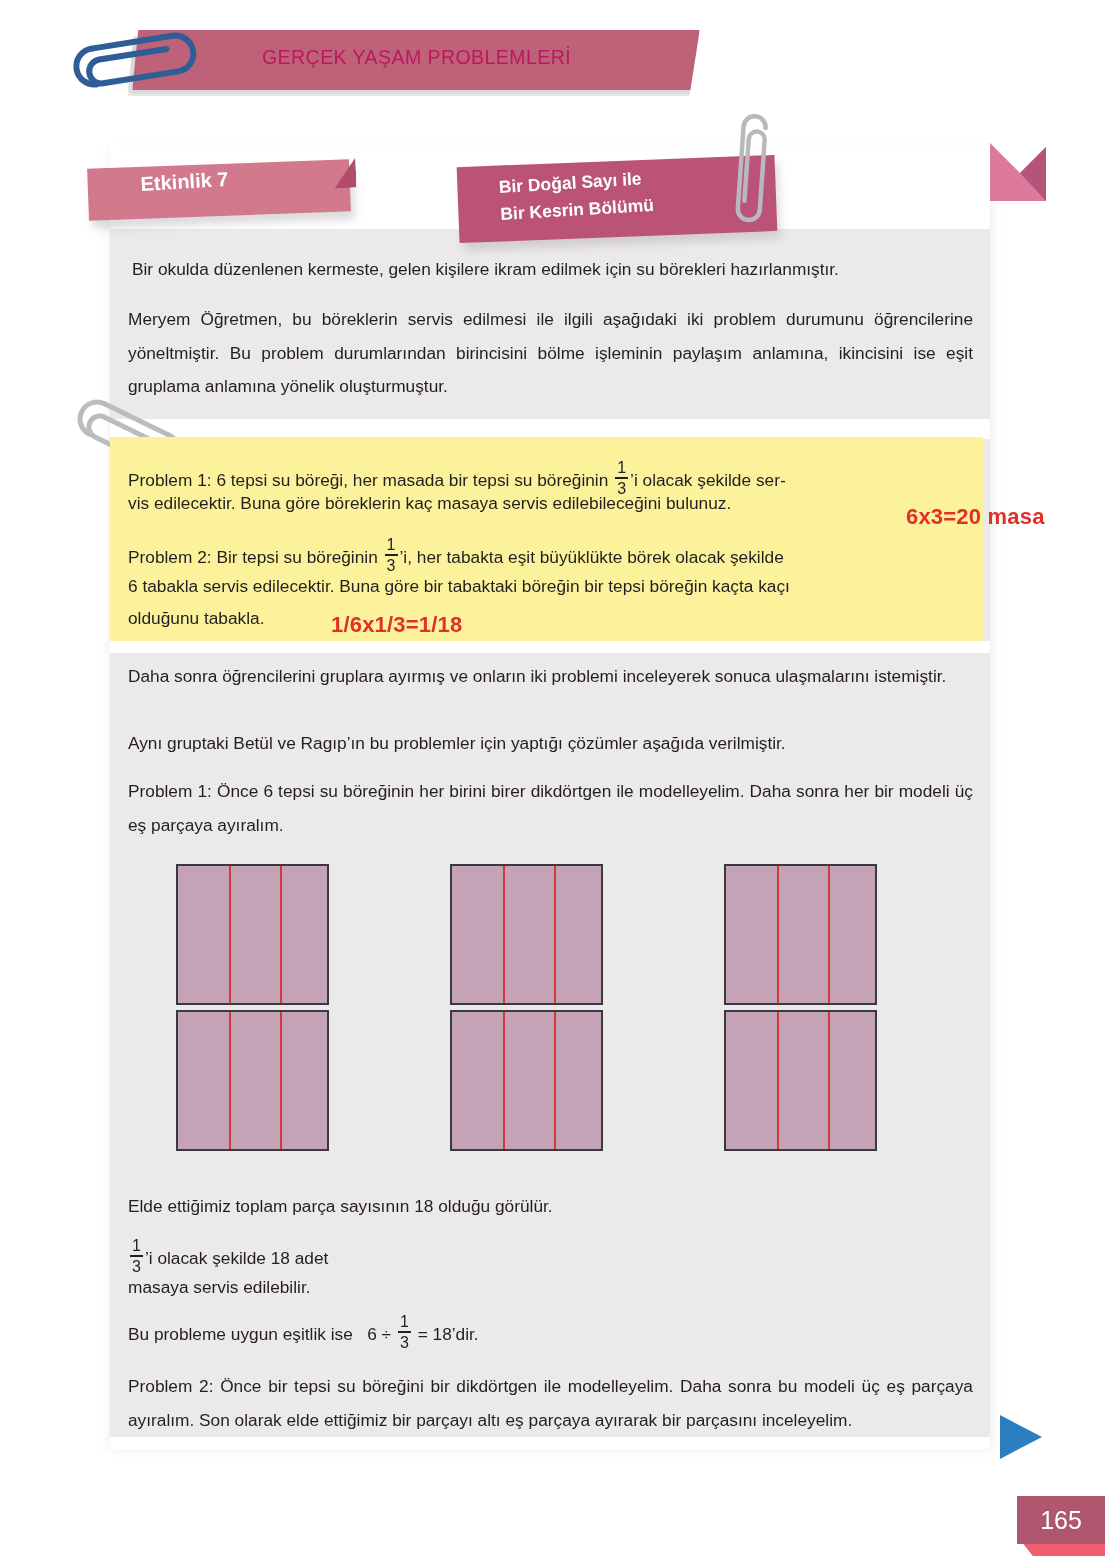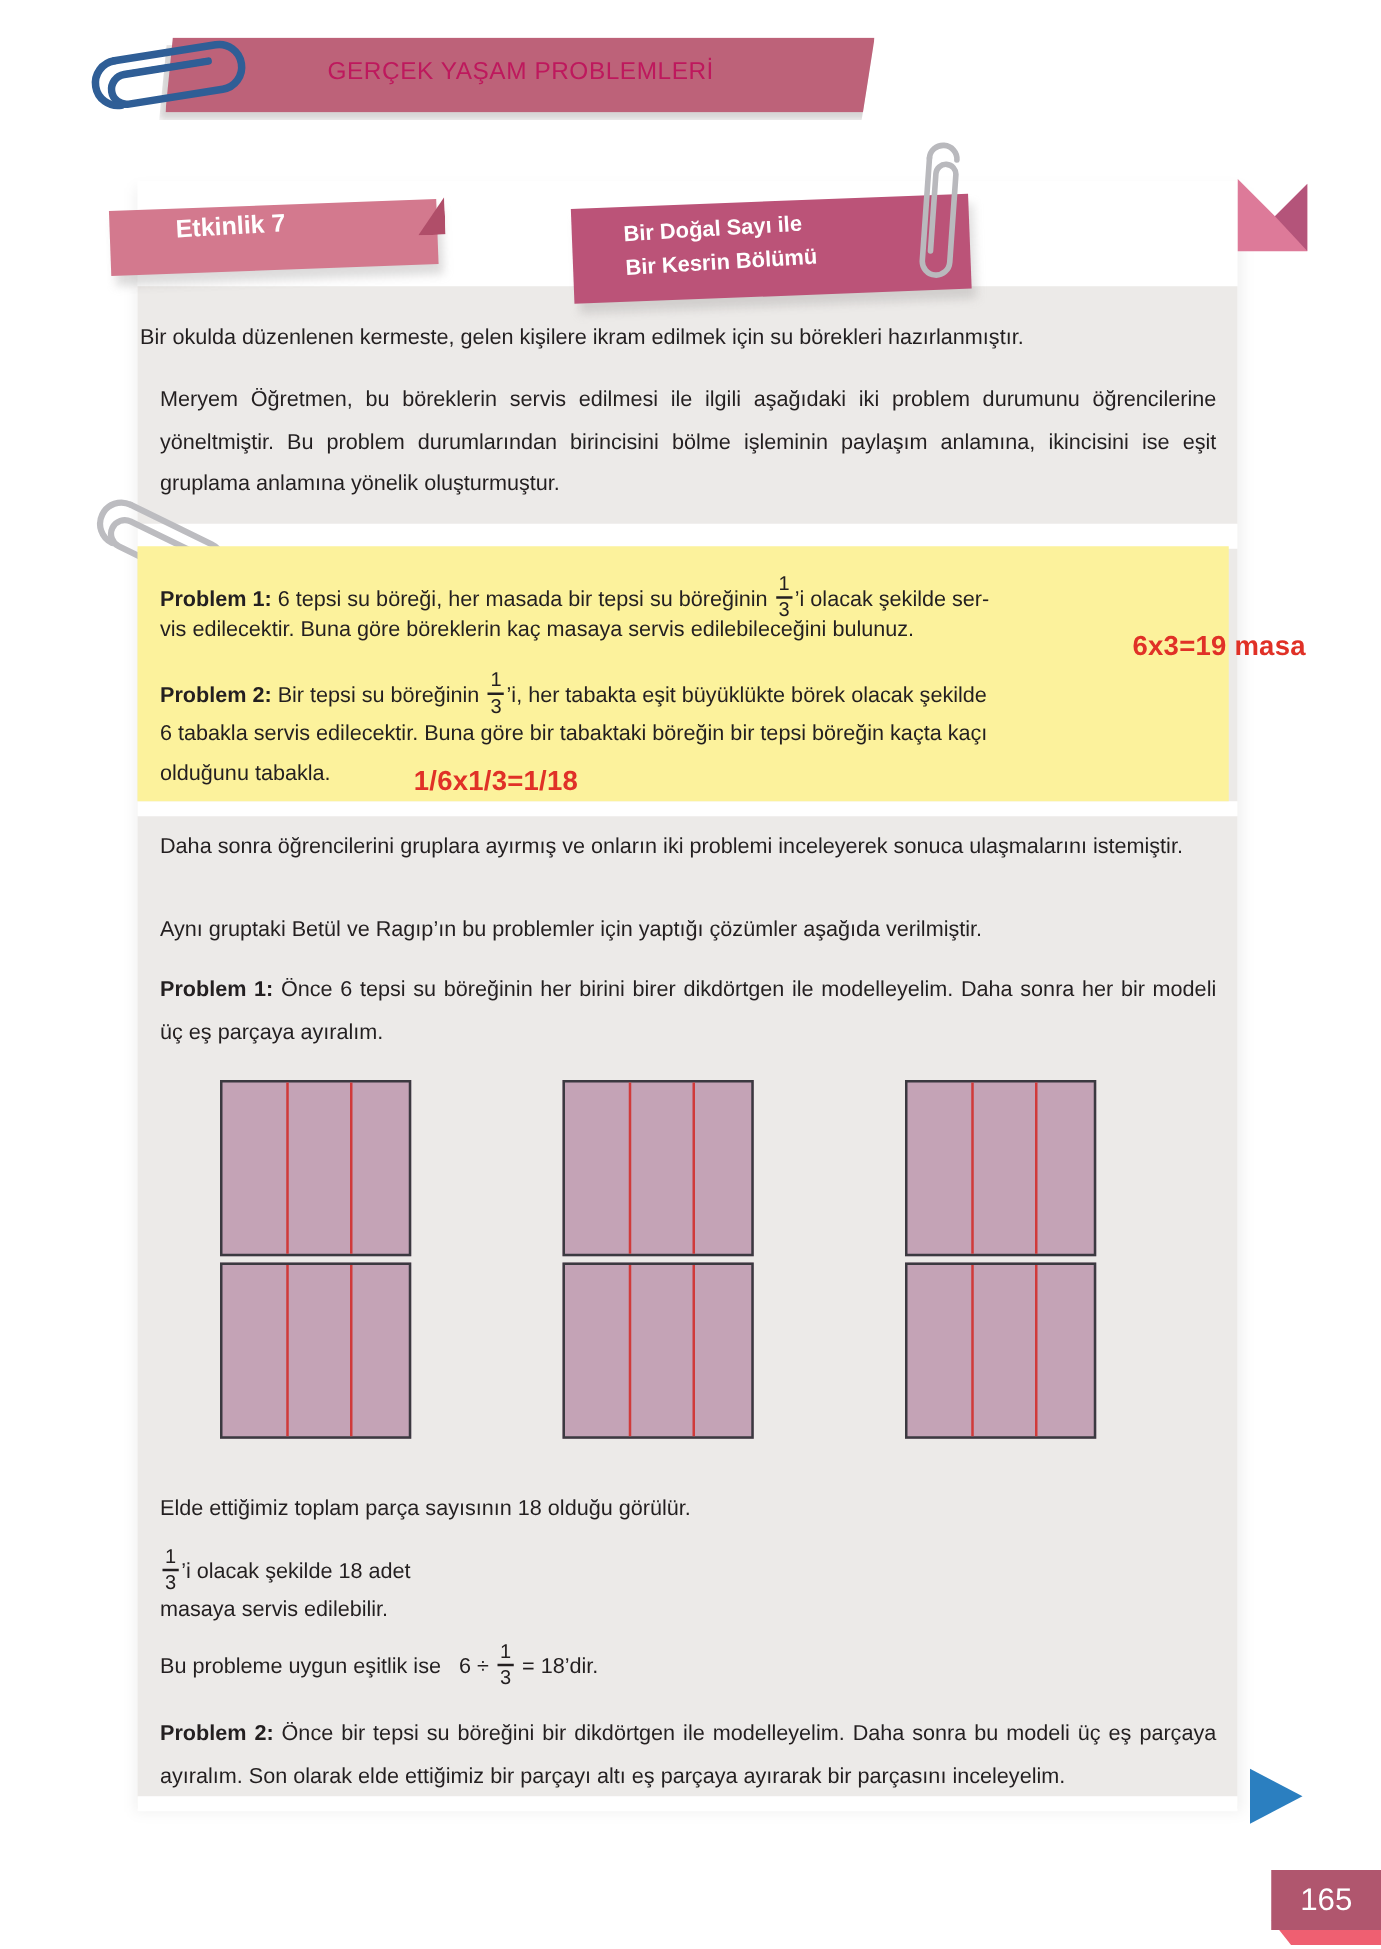--- a/index.html
+++ b/index.html
@@ -98,21 +98,21 @@
     transform:rotate(-3.4deg);transform-origin:left top;
   }
 
   
   .para{
     position:absolute;
     color:#231f20;font-size:17.3px;line-height:33.5px;
     text-align:justify;
   }
   .para.nojust{text-align:left;}
-  .bold{font-weight:bold;}
+  .bold{font-weight:normal;}
 
   
   .yellow-box{
     position:absolute;left:110px;top:437px;width:873px;height:204px;
     background:#fcf29c;
   }
 
   
   .red-note{
     position:absolute;color:#e03127;font-weight:bold;
@@ -205,21 +205,21 @@
     <span>Bir Kesrin Bölümü</span>
   </div>
 
   <svg class="clip-v" viewBox="0 0 46 130">
     <g transform="rotate(4 23 65)">
       <path d="M14 14 L14 96 A11 11 0 0 0 36 96 L36 26 A8 8 0 0 0 20 26 L20 88" fill="none" stroke="#b9b9bd" stroke-width="4.5" stroke-linecap="round"></path>
       <path d="M14 14 A11 11 0 0 1 36 14" fill="none" stroke="#b9b9bd" stroke-width="4.5" stroke-linecap="round"></path>
     </g>
   </svg>
 
-  <div class="para nojust" style="left:112px;top:253px;width:845px;">Bir okulda düzenlenen kermeste, gelen kişilere ikram edilmek için su börekleri hazırlanmıştır.</div>
+  <div class="para nojust" style="left:132px;top:253px;width:845px;">Bir okulda düzenlenen kermeste, gelen kişilere ikram edilmek için su börekleri hazırlanmıştır.</div>
   <div class="para" style="left:128px;top:303px;width:845px;">Meryem Öğretmen, bu böreklerin servis edilmesi ile ilgili aşağıdaki iki problem durumunu öğrencilerine yöneltmiştir. Bu problem durumlarından birincisini bölme işleminin paylaşım anlamına, ikincisini ise eşit gruplama anlamına yönelik oluşturmuştur.</div>
 
   <svg class="clip-diag" viewBox="0 0 126 84">
     <g transform="rotate(26 63 42)">
       <path d="M26 22 L98 22 A16 16 0 0 1 98 56 L32 56 A10 10 0 0 1 32 34 L90 34" fill="none" stroke="#bcbcc0" stroke-width="5" stroke-linecap="round"></path>
       <path d="M26 22 A16 16 0 0 0 26 56" fill="none" stroke="#bcbcc0" stroke-width="5" stroke-linecap="round"></path>
     </g>
   </svg>
 
   <div class="yellow-box"></div>
@@ -227,21 +227,21 @@
   <div class="para nojust" style="left:128px;top:460px;width:830px;">
     <span class="bold">Problem 1:</span>
     <span>6 tepsi su böreği, her masada bir tepsi su böreğinin</span>
     <span class="frac">
       <span class="num">1</span>
       <span class="bar"></span>
       <span class="den">3</span>
     </span><span>’i olacak şekilde ser-</span>
   </div>
   <div class="para nojust" style="left:128px;top:487px;width:830px;">vis edilecektir. Buna göre böreklerin kaç masaya servis edilebileceğini bulunuz.</div>
-  <div class="red-note" style="left:906px;top:504px;">6x3=19 masa</div>
+  <div class="red-note" style="left:906px;top:504px;">6x3=20 masa</div>
 
   <div class="para nojust" style="left:128px;top:537px;width:830px;">
     <span class="bold">Problem 2:</span>
     <span>Bir tepsi su böreğinin</span>
     <span class="frac">
       <span class="num">1</span>
       <span class="bar"></span>
       <span class="den">3</span>
     </span><span>’i, her tabakta eşit büyüklükte börek olacak şekilde</span>
   </div>

